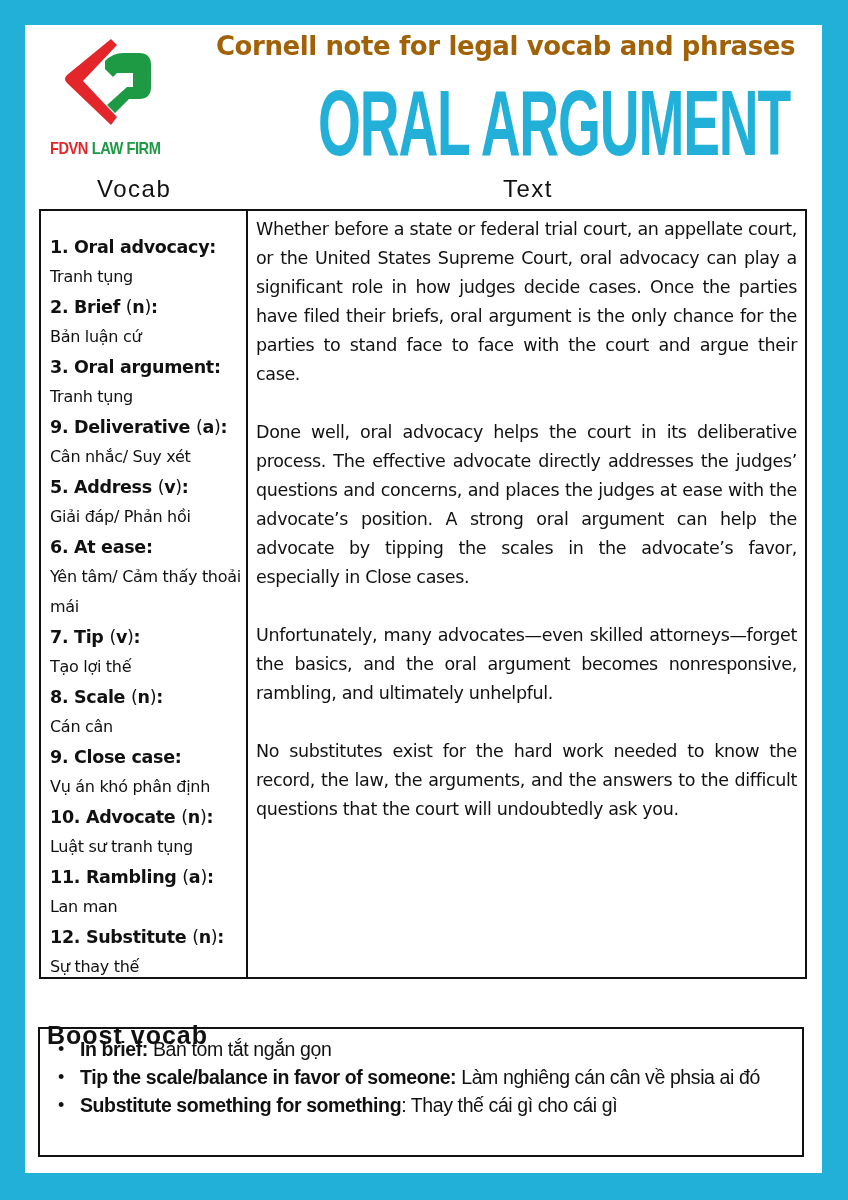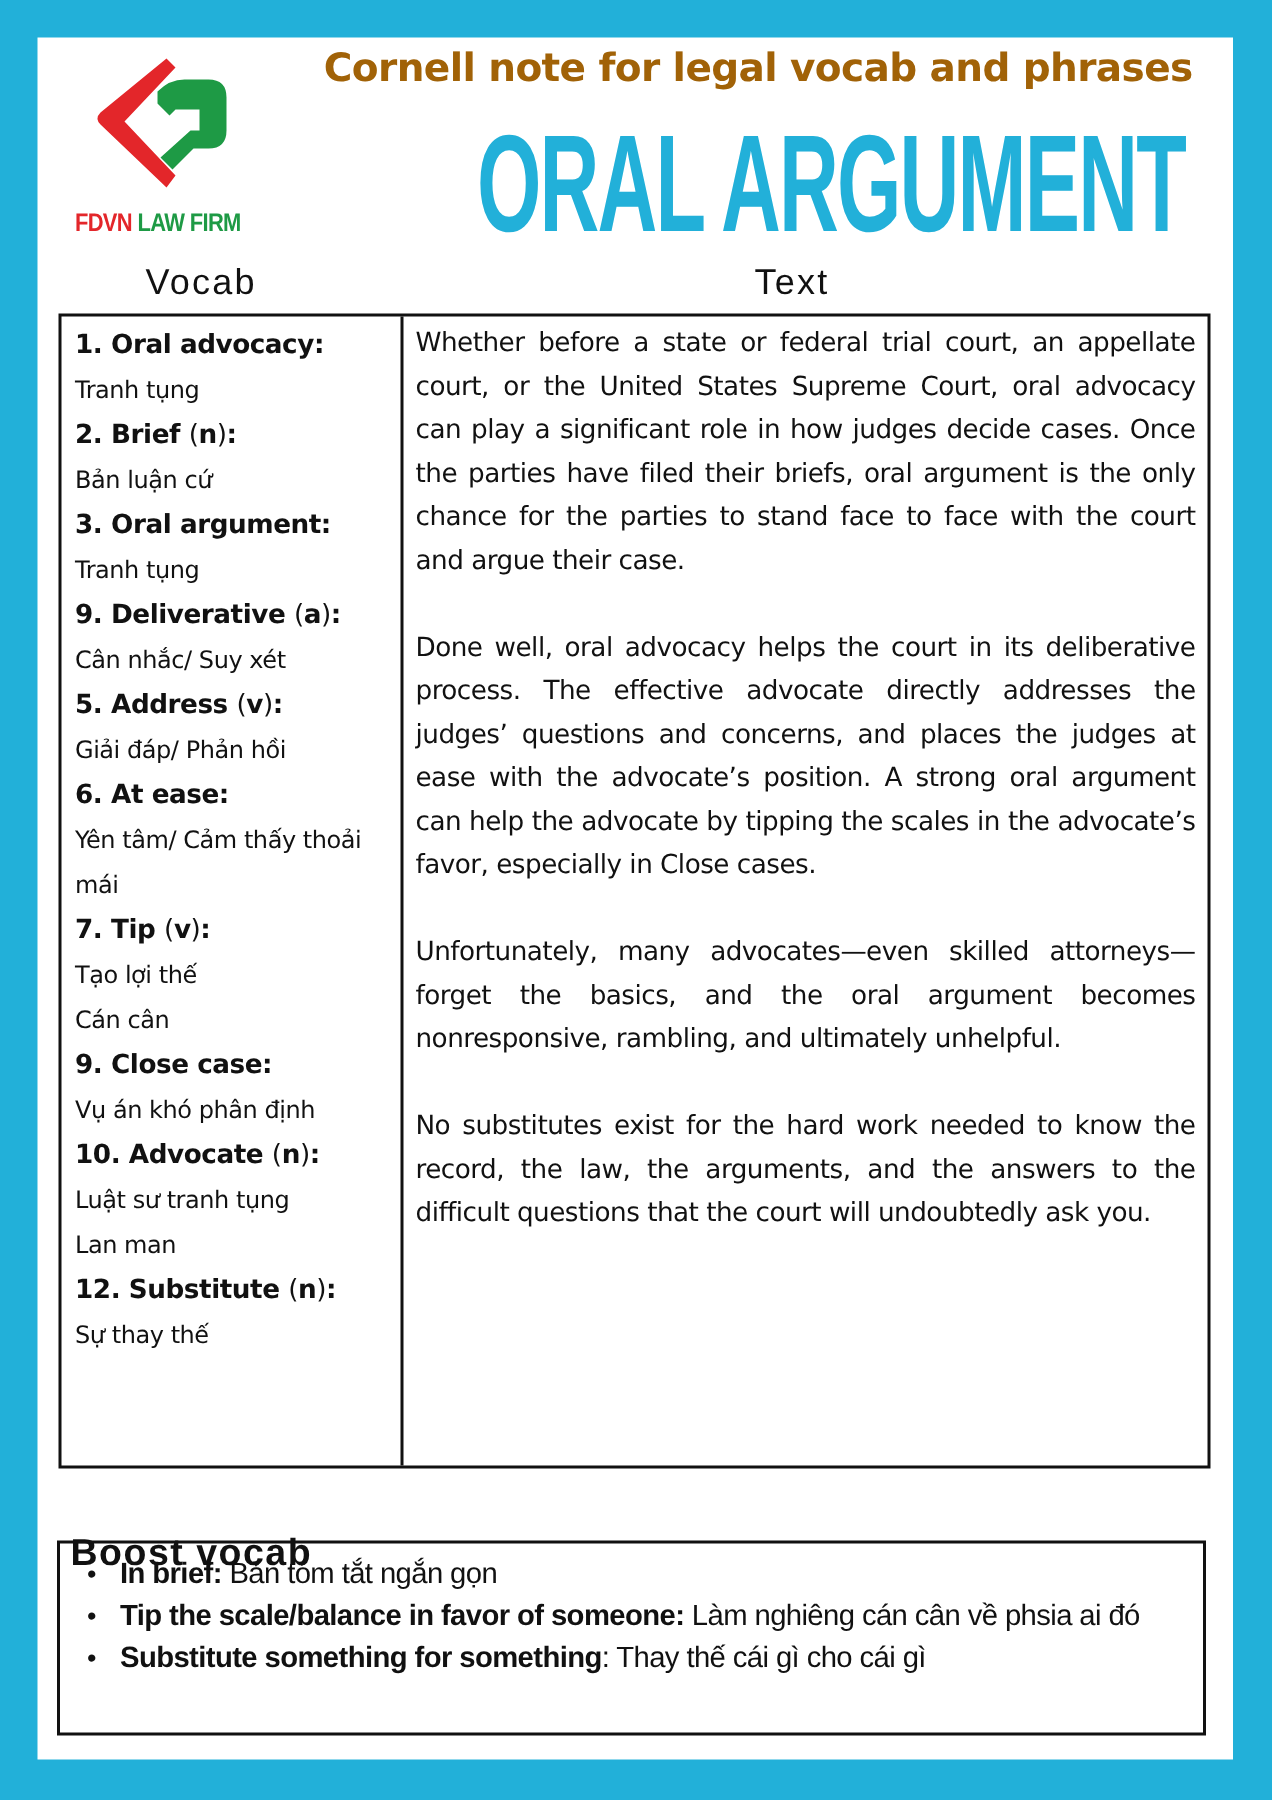--- a/index.html
+++ b/index.html
@@ -32,21 +32,21 @@
   .col-head {
     position: absolute; top: 150px; font-family: "Liberation Sans", sans-serif; font-weight: normal;
     font-size: 24px; letter-spacing: 1.5px; color: #111;
   }
   .col-head.vocab { left: 72px; }
   .col-head.text { left: 478px; }
   .table {
     position: absolute; left: 14px; top: 184px; width: 764px; height: 766px;
     border: 2px solid #111; display: flex;
   }
-  .vocab-col { width: 228px; border-right: 2px solid #111; padding: 4px 0 0 9px; box-sizing: border-box; }
+  .vocab-col { width: 207px; border-right: 2px solid #111; padding: 21px 0 0 9px; box-sizing: border-box; }
   .vterm { font-weight: bold; font-size: 17.5px; line-height: 30px; letter-spacing: -0.3px; white-space: nowrap; }
   .vterm .pos-l, .vterm .pos-r { font-weight: normal; }
   .vdef { font-size: 16px; line-height: 30px; letter-spacing: -0.3px; }
   .text-col { flex: 1; padding: 4px 8px 0 8px; box-sizing: border-box; }
   .para { font-size: 17.5px; line-height: 29px; text-align: justify; letter-spacing: -0.35px; margin: 0 0 29px 0; }
   .para b { font-weight: normal; margin-top: 47px; }
   .boost-title {
     position: absolute; left: 22px; top: 996px; font-family: "Liberation Sans", sans-serif;
     font-weight: bold; font-size: 25px; letter-spacing: 1px;
   }
@@ -92,25 +92,27 @@
         <div class="vterm"><span>3. Oral argument</span>:</div>
         <div class="vdef">Tranh tụng</div>
         <div class="vterm"><span>9. Deliverative</span> <span class="pos-l">(</span><b>a</b><span class="pos-r">)</span>:</div>
         <div class="vdef">Cân nhắc/ Suy xét</div>
         <div class="vterm"><span>5. Address</span> <span class="pos-l">(</span><b>v</b><span class="pos-r">)</span>:</div>
         <div class="vdef">Giải đáp/ Phản hồi</div>
         <div class="vterm"><span>6. At ease</span>:</div>
         <div class="vdef">Yên tâm/ Cảm thấy thoải mái</div>
         <div class="vterm"><span>7. Tip</span> <span class="pos-l">(</span><b>v</b><span class="pos-r">)</span>:</div>
         <div class="vdef">Tạo lợi thế</div>
+        <div class="vterm"><span>8. Scale</span> <span class="pos-l">(</span><b>n</b><span class="pos-r">)</span>:</div>
         <div class="vdef">Cán cân</div>
         <div class="vterm"><span>9. Close case</span>:</div>
         <div class="vdef">Vụ án khó phân định</div>
         <div class="vterm"><span>10. Advocate</span> <span class="pos-l">(</span><b>n</b><span class="pos-r">)</span>:</div>
         <div class="vdef">Luật sư tranh tụng</div>
+        <div class="vterm"><span>11. Rambling</span> <span class="pos-l">(</span><b>a</b><span class="pos-r">)</span>:</div>
         <div class="vdef">Lan man</div>
         <div class="vterm"><span>12. Substitute</span> <span class="pos-l">(</span><b>n</b><span class="pos-r">)</span>:</div>
         <div class="vdef">Sự thay thế</div>
       </div>
     <div class="text-col" id="text-col">
         <p class="para"><span>Whether before a state or federal trial court, an appellate court, or the United States Supreme Court, </span><b>oral advocacy</b><span> can play a significant role in how judges decide cases. Once the parties have filed their </span><b>briefs</b><span>, </span><b>oral argument</b><span> is the only chance for the parties to stand face to face with the court and argue their case.</span></p>
         <p class="para"><span>Done well, oral advocacy helps the court in its </span><b>deliberative</b><span> process. The effective advocate directly </span><b>addresses</b><span> the judges’ questions and concerns, and places the judges </span><b>at ease</b><span> with the advocate’s position. A strong oral argument can help the advocate by </span><b>tipping</b><span> the </span><b>scales</b><span> in the advocate’s favor, especially in </span><b>Close cases</b><span>.</span></p>
         <p class="para"><span>Unfortunately, many </span><b>advocates</b><span>—even skilled attorneys—forget the basics, and the oral argument becomes nonresponsive, </span><b>rambling</b><span>, and ultimately unhelpful.</span></p>
         <p class="para"><span>No </span><b>substitutes</b><span> exist for the hard work needed to know the record, the law, the arguments, and the answers to the difficult questions that the court will undoubtedly ask you.</span></p>
       </div>

